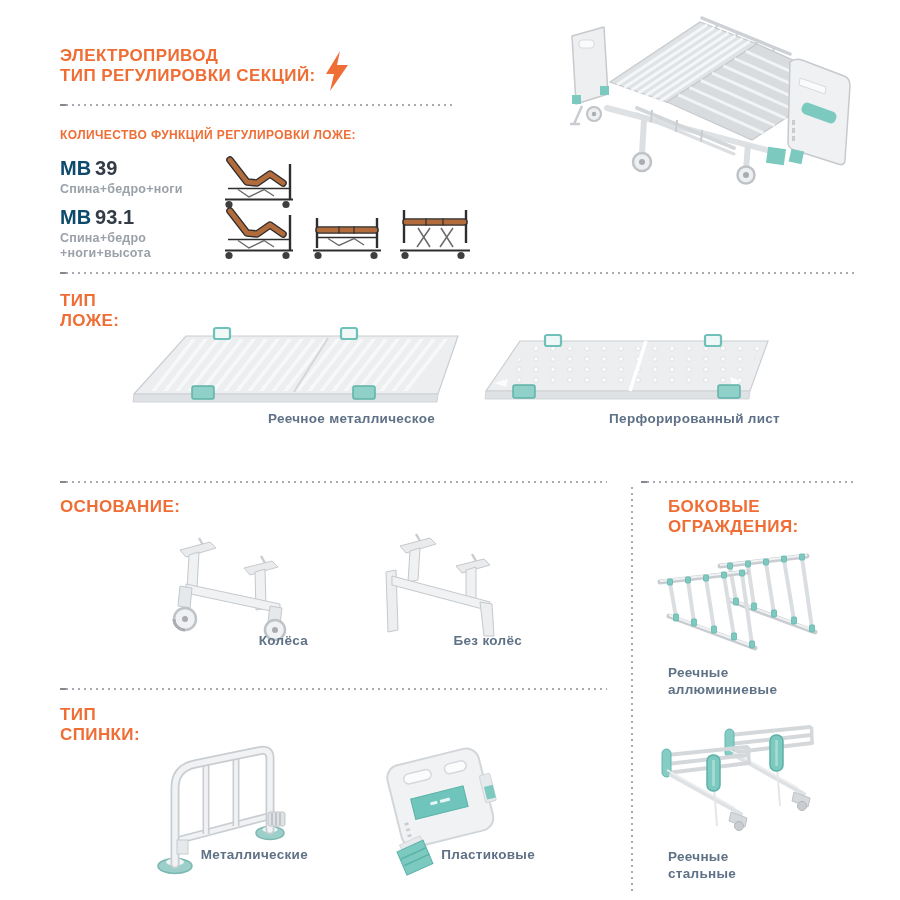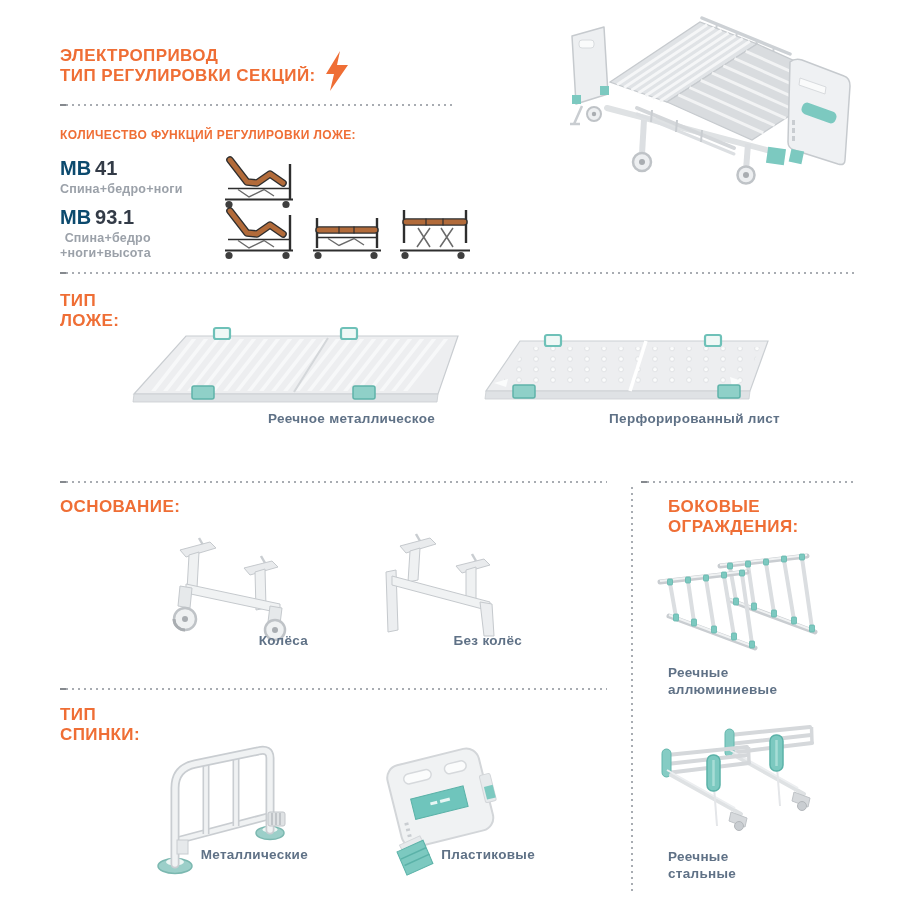--- a/index.html
+++ b/index.html
@@ -4,21 +4,21 @@
 <style>
   html,body{margin:0;padding:0;background:#fff;}
   .page{position:relative;width:900px;height:900px;background:#ffffff;
         font-family:"Liberation Sans",sans-serif;overflow:hidden;}
   .abs{position:absolute;}
   .h-orange{color:#EF6E35;font-weight:800;font-size:17px;line-height:20px;letter-spacing:.4px;}
   .h-orange .ln{display:block;}
   .model-name{font-size:20px;font-weight:800;line-height:20px;}
   .model-name .pre{color:#0c4a6e;}
   .model-name .num{color:#333B47;margin-left:4px;}
-  .sub{font-size:12.5px;font-weight:600;color:#9BA1A9;line-height:15px;letter-spacing:.2px;text-align:right;}
+  .sub{font-size:12.5px;font-weight:600;color:#9BA1A9;line-height:15px;letter-spacing:.2px;}
   .sub .ln{display:block;}
   .lbl{font-size:13.5px;font-weight:700;color:#5F7186;letter-spacing:.3px;line-height:17px;}
   .lbl .ln{display:block;}
   .center{text-align:right;}
   .dotted-h{height:2px;background-image:repeating-linear-gradient(to right,#A8ACB2 0 2px,transparent 2px 6px);}
   .dotted-h::before{content:"";position:absolute;left:0;top:0;width:6px;height:2px;background:#85898E;}
   .dotted-v{width:2px;background-image:repeating-linear-gradient(to bottom,#A8ACB2 0 2px,transparent 2px 6px);}
 </style>
 </head>
 <body>
@@ -138,21 +138,21 @@
     <rect x="240" y="126" width="3" height="5" fill="#C9CDD1"></rect>
     <rect x="240" y="134" width="3" height="5" fill="#C9CDD1"></rect>
     <rect x="238" y="148" width="13" height="13" transform="rotate(12 244 154)" fill="#7CC9C0"></rect>
   </svg>
 
   <div class="abs dotted-h" style="left:60px;top:104px;width:392px"></div>
 
   <div class="abs h-orange" style="left:60px;top:125px;font-size:12px">КОЛИЧЕСТВО ФУНКЦИЙ РЕГУЛИРОВКИ ЛОЖЕ:</div>
 
   <div class="abs model-name" style="left:60px;top:158px">
-    <span class="pre">МВ</span><span class="num">41</span>
+    <span class="pre">МВ</span><span class="num">39</span>
   </div>
   <div class="abs sub" style="left:60px;top:182px">Спина+бедро+ноги</div>
   <svg class="abs" style="left:220px;top:152px" width="80" height="58" viewBox="0 0 80 58">
       <use href="#g-art"></use>
     </svg>
 
   <div class="abs model-name" style="left:60px;top:207px">
     <span class="pre">МВ</span><span class="num">93.1</span>
   </div>
   <div class="abs sub" style="left:60px;top:231px">

